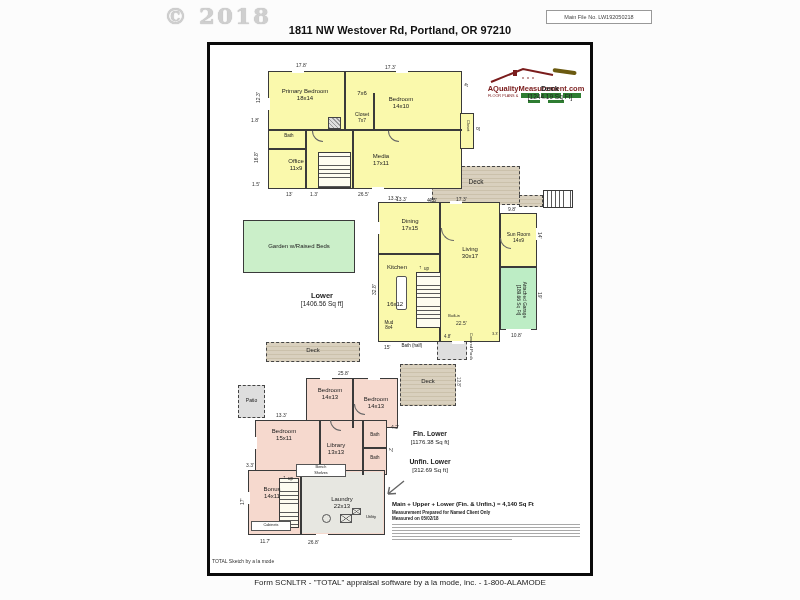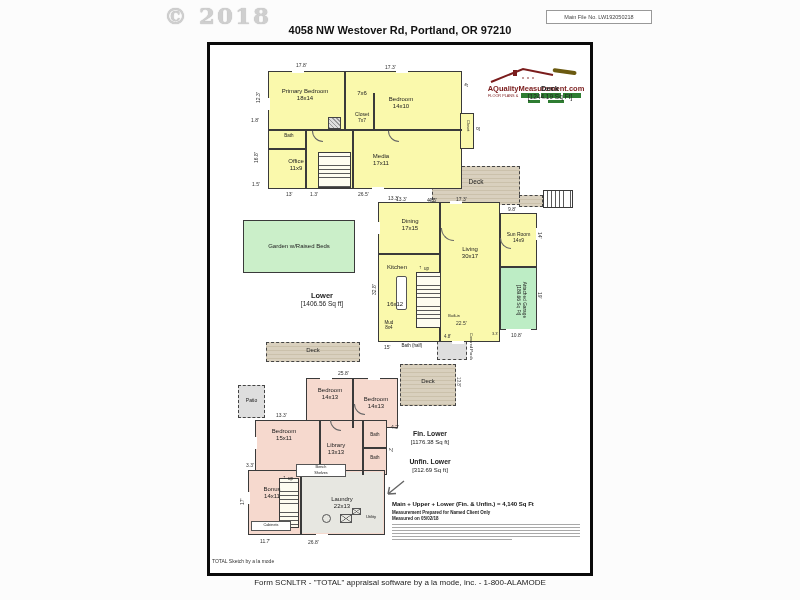--- a/index.html
+++ b/index.html
@@ -40,21 +40,21 @@
 </style>
 </head>
 <body>
 
 <div class="abs" style="left:164px;top:2px;font-family:'DejaVu Serif',serif;font-size:23px;font-weight:bold;
             color:#cfcfcf;text-shadow:0 0 1px #a8a8a8;letter-spacing:2px;">© 2018</div>
 <div class="abs" style="left:546px;top:10px;width:104px;height:12px;border:1px solid #999;background:#fff;
             display:flex;align-items:center;justify-content:center;">
   <span style="font-size:5.5px;color:#444;white-space:nowrap;">Main File No. LW192050218</span>
 </div>
-<div class="abs b" style="left:0;top:24px;width:800px;text-align:center;font-size:11px;color:#111;">4058 NW Westover Rd, Portland, OR 97210</div>
+<div class="abs b" style="left:0;top:24px;width:800px;text-align:center;font-size:11px;color:#111;">1811 NW Westover Rd, Portland, OR 97210</div>
 
 <div class="abs" style="left:207px;top:42px;width:380px;height:528px;border:3px solid #0a0a0a;background:#fff;z-index:0;"></div>
 
 <svg class="abs" style="left:487px;top:64px;z-index:6;" width="98" height="22" viewBox="0 0 98 22">
   <path d="M4 18 L36 5 L66 11" stroke="#7A1C1C" stroke-width="2" fill="none"></path>
   <rect x="26" y="6" width="4" height="6" fill="#7A1C1C"></rect>
   <rect x="66" y="4" width="24" height="4" rx="2" transform="rotate(8 66 4)" fill="#6b5a10"></rect>
   <circle cx="36" cy="14" r="0.8" fill="#7A1C1C"></circle>
     <circle cx="41" cy="14" r="0.8" fill="#7A1C1C"></circle>
   <circle cx="46" cy="14" r="0.8" fill="#7A1C1C"></circle>

